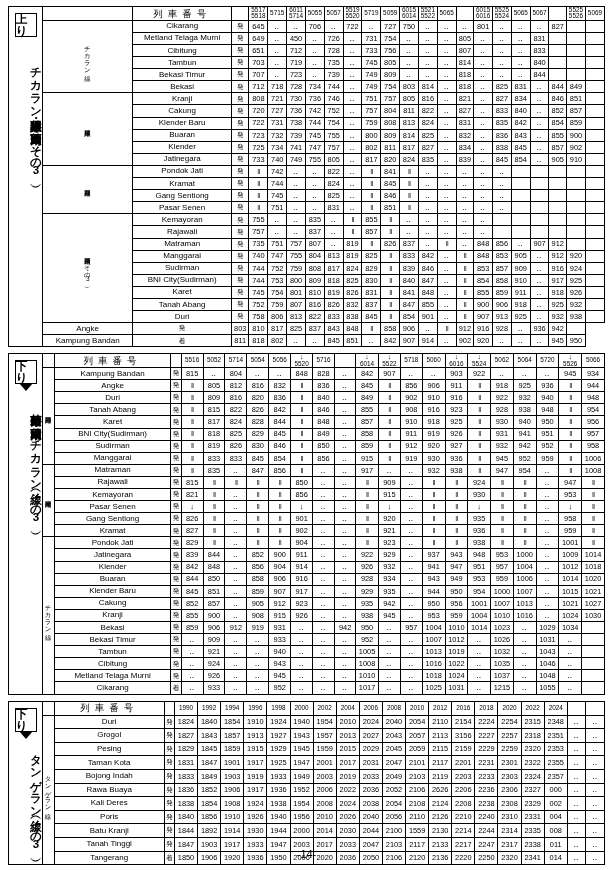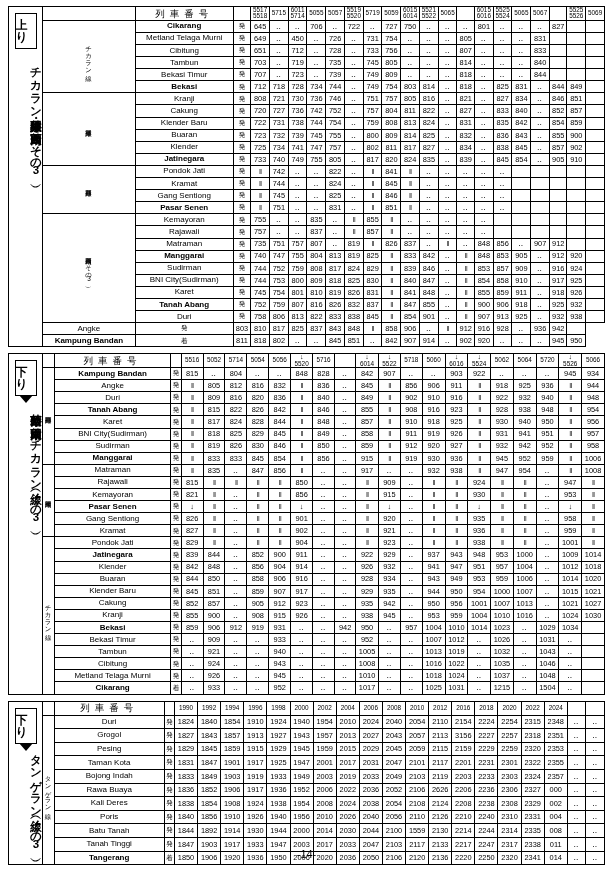--- a/index.html
+++ b/index.html
@@ -29,21 +29,21 @@
     border:1px solid #000;
     border-right:none;
     box-sizing:border-box;
     position:relative;
   }
   .railbar .dirbox{
     position:absolute;
     left:50%;
     transform:translateX(-50%);
     top:6px;
-    width:22px;height:36px;
+    width:22px;height:24px;
     border:1.6px solid #000;
     box-sizing:border-box;
     display:flex;align-items:center;justify-content:center;
     font-size:12px;font-weight:bold;
     line-height:1;
     letter-spacing:-1px;
   }
   .railbar .dirbox.dn:after{
     content:"";
     position:absolute;
@@ -105,21 +105,21 @@
     height:100%;
   }
   
   td.stn{
     width:140px;
     text-align:left;
     padding-left:4px;
     font-size:8px;
     border-left:1.4px solid #000;
   }
-  td.stn.major{font-weight:bold;}
+  td.stn.major{font-weight:normal;}
   th.stnhead{
     width:140px;
     font-size:9.5px;
     font-weight:bold;
     letter-spacing:5px;
     border-left:1.4px solid #000;
     height:22px;
   }
   th.grphead{width:13px;border-left:1.4px solid #000;border-right:1.4px solid #000;}
   
@@ -1591,21 +1591,21 @@
             <td class="t dd">‥</td>
             <td class="t dd">‥</td>
             <td class="t">1017</td>
             <td class="t dd">‥</td>
             <td class="t dd">‥</td>
             <td class="t">1025</td>
             <td class="t">1031</td>
             <td class="t dd">‥</td>
             <td class="t">1215</td>
             <td class="t dd">‥</td>
-            <td class="t">1504</td>
+            <td class="t">1055</td>
             <td class="t dd">‥</td>
             <td class="t"></td>
           </tr>
         </tbody>
     </table>
   </div>
 
   <div class="block">
     <div class="railbar">
       <div class="dirbox dn">下り</div>
@@ -1818,21 +1818,21 @@
             <td class="t">2126</td>
             <td class="t">2210</td>
             <td class="t">2240</td>
             <td class="t">2310</td>
             <td class="t">2331</td>
             <td class="t">004</td>
             <td class="t dd">‥</td>
             <td class="t dd">‥</td>
           </tr>
           <tr>
-            <td class="stn">Batu Tanah</td>
+            <td class="stn">Batu Kranji</td>
             <td class="mk">発</td>
             <td class="t">1844</td>
             <td class="t">1892</td>
             <td class="t">1914</td>
             <td class="t">1930</td>
             <td class="t">1944</td>
             <td class="t">2000</td>
             <td class="t">2014</td>
             <td class="t">2030</td>
             <td class="t">2044</td>

